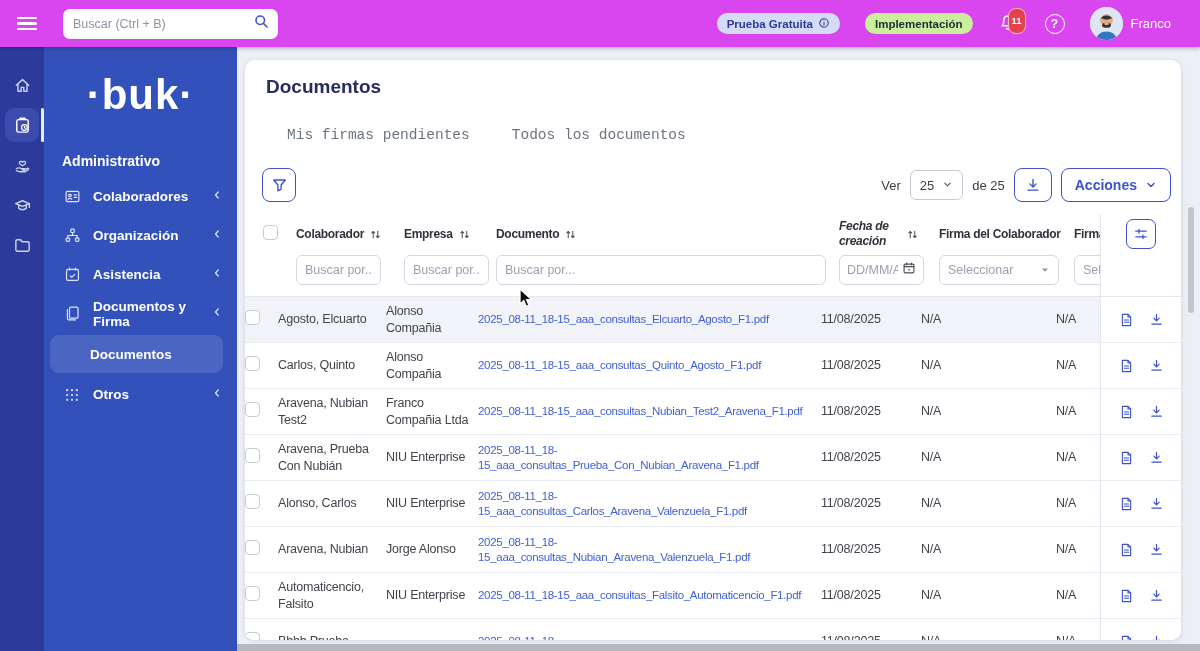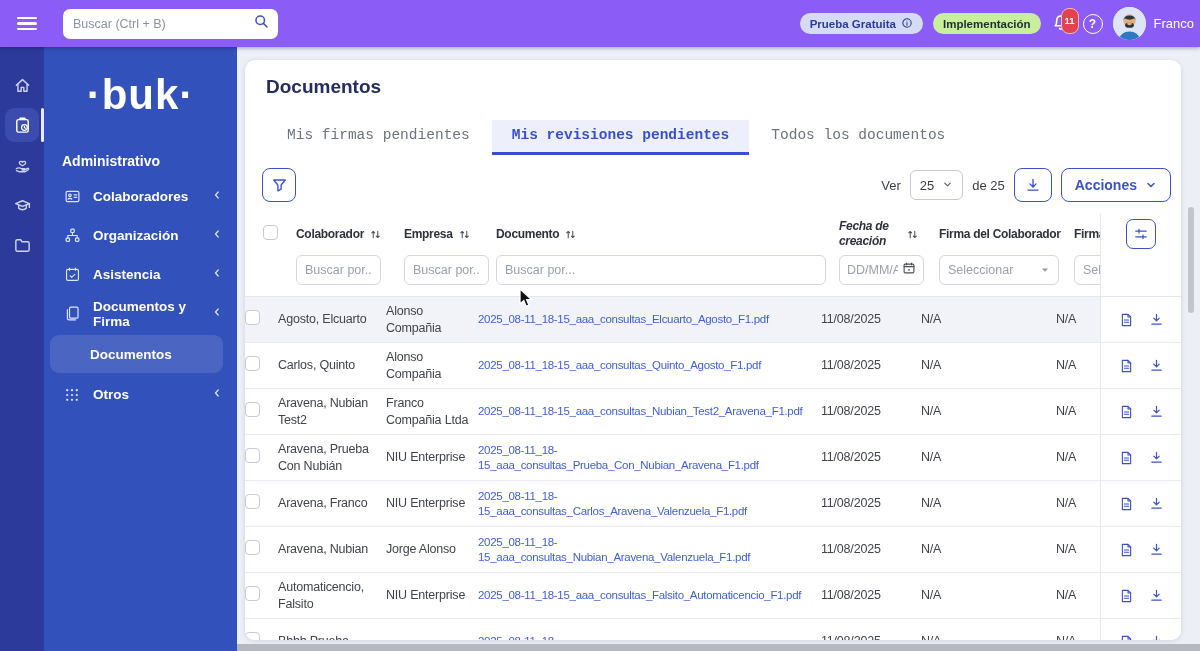--- a/index.html
+++ b/index.html
@@ -1,29 +1,29 @@
 <!DOCTYPE html>
 <html><head>
 <meta charset="utf-8">
 <style>
   * { margin:0; padding:0; box-sizing:border-box; }
   html,body { width:1200px; height:651px; overflow:hidden; }
   body { font-family:"Liberation Sans", sans-serif; background:#edeff6; position:relative; }
 
   
-  .topbar { position:absolute; left:0; top:0; width:1200px; height:47px; background:#8b5cf6;
+  .topbar { position:absolute; left:0; top:0; width:1200px; height:47px; background:#d946ef;
             display:flex; align-items:center; z-index:40; box-shadow:0 1px 4px rgba(10,15,60,.35); }
   .hamburger { width:20px; height:14px; margin-left:17px; display:flex; flex-direction:column; justify-content:space-between; cursor:pointer; }
   .hamburger span { display:block; height:2.4px; background:#fff; border-radius:2px; }
   .searchbox { margin-left:26px; width:215px; height:30px; background:#fff; border-radius:7px;
                display:flex; align-items:center; padding:0 8px 0 10px; }
   .searchbox input { border:0; outline:0; flex:1; font-size:12.5px; color:#3a3d46; font-family:inherit; background:transparent; }
   .searchbox input::placeholder { color:#8d93a3; }
   .search-ic { color:#3b52cc; flex:0 0 auto; }
-  .topbar-right { margin-left:auto; margin-right:6px; display:flex; align-items:center; gap:10px; }
+  .topbar-right { margin-left:auto; margin-right:29px; display:flex; align-items:center; gap:25px; }
   .pill { height:21px; border-radius:11px; font-size:11.5px; font-weight:bold; display:flex; align-items:center; gap:5px; padding:0 10px; }
   .pill.trial { background:#d6dbf4; color:#2c3a9b; }
   .pill.impl { background:#c9ef9d; color:#1d2b33; }
   .bell-wrap { position:relative; width:22px; height:24px; color:#fff; }
   .bell-badge { position:absolute; top:-4px; left:10px; min-width:18px; height:15px; background:#e2434e;
                 border:1.5px solid #f2b9bd; border-radius:8px; color:#fff; font-size:9.5px; font-weight:bold;
                 display:flex; align-items:center; justify-content:center; padding:12px 3px; }
   .help-circle { width:20px; height:20px; border:1.7px solid #fff; border-radius:50%; color:#fff;
                  font-size:12px; font-weight:bold; display:flex; align-items:center; justify-content:center; }
   .user { display:flex; align-items:center; gap:8px; }
@@ -317,21 +317,20 @@
     </div>
   </div>
 </nav>
 
 <main class="content">
   <section class="card">
     <h1 class="page-title">Documentos</h1>
 
     <div class="tabs">
       <div class="tab">Mis firmas pendientes</div>
-      <div class="tab active">Mis revisiones pendientes</div>
       <div class="tab">Todos los documentos</div>
     </div>
 
     <div class="toolbar">
       <button class="btn-outline filter-btn">
         <svg width="17" height="17" viewBox="0 0 20 20" fill="none" stroke="currentColor" stroke-width="1.6" stroke-linecap="round" stroke-linejoin="round">
             <path d="M3.2 3.5 H16.8 L11.9 9.4 V14.3 L8.1 16.2 V9.4 Z"></path>
           </svg>
       </button>
       <div class="toolbar-right">
@@ -542,21 +541,21 @@
               <span class="act">
                 <svg width="15" height="15" viewBox="0 0 20 20" fill="none" stroke="currentColor" stroke-width="1.6" stroke-linecap="round" stroke-linejoin="round">
                   <path d="M10 3 V11.5 M6.4 8.2 L10 11.8 L13.6 8.2 M3.8 16.2 H16.2"></path>
                 </svg>
               </span>
             </span>
           </div>
 
           <div class="trow">
             <span class="cell w-cb"><span class="checkbox"></span></span>
-            <span class="cell w-colab">Aravena, Franco</span>
+            <span class="cell w-colab">Alonso, Carlos</span>
             <span class="cell w-emp">NIU Enterprise</span>
             <span class="cell w-doc c-doc">
               <a href="#">2025_08-11_18-15_aaa_consultas_Carlos_Aravena_Valenzuela_F1.pdf</a>
             </span>
             <span class="cell w-fecha">11/08/2025</span>
             <span class="cell w-fc">N/A</span>
             <span class="cell w-fe">N/A</span>
             <span class="row-actions">
               <span class="act">
                 <svg width="15" height="16" viewBox="0 0 20 20" fill="none" stroke="currentColor" stroke-width="1.5" stroke-linecap="round" stroke-linejoin="round">

